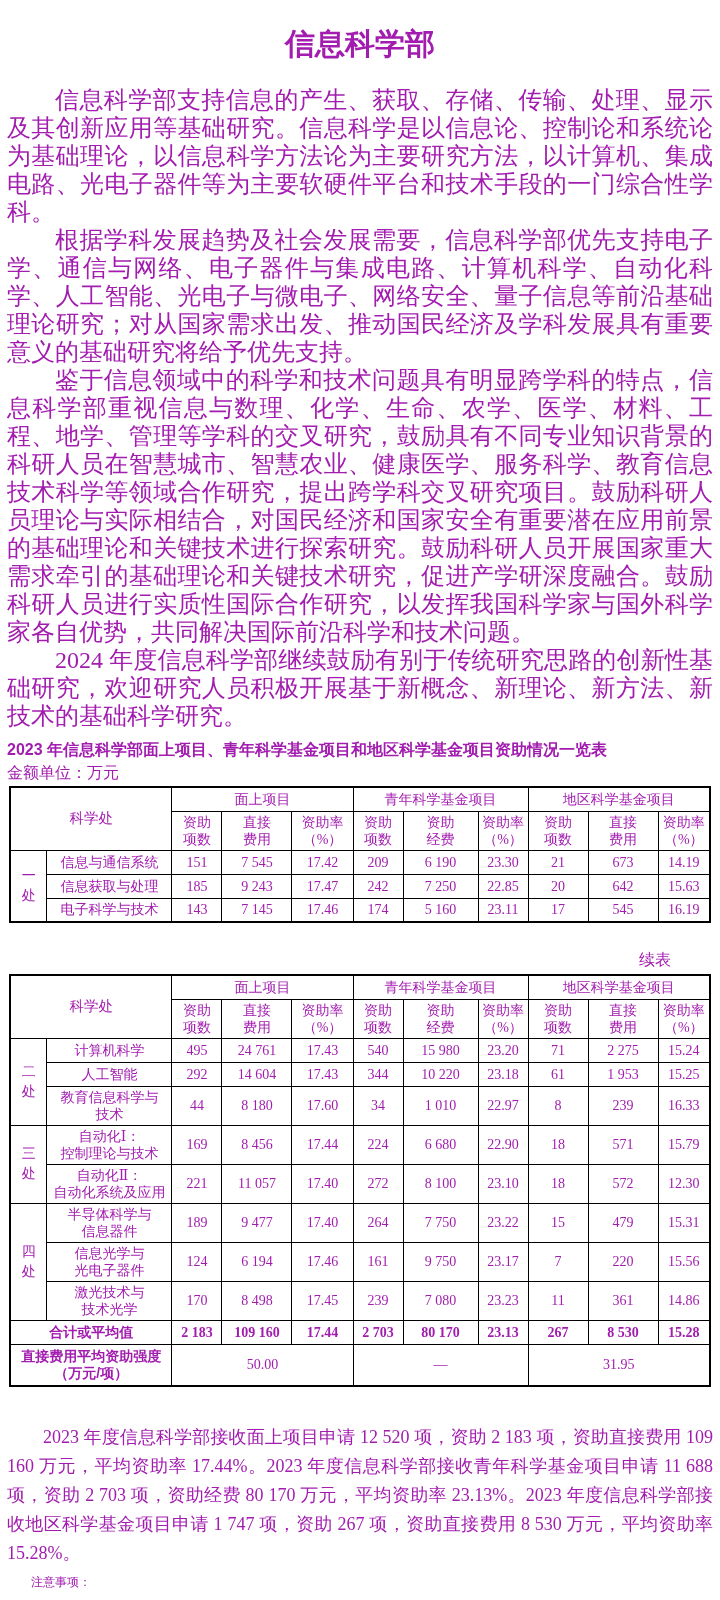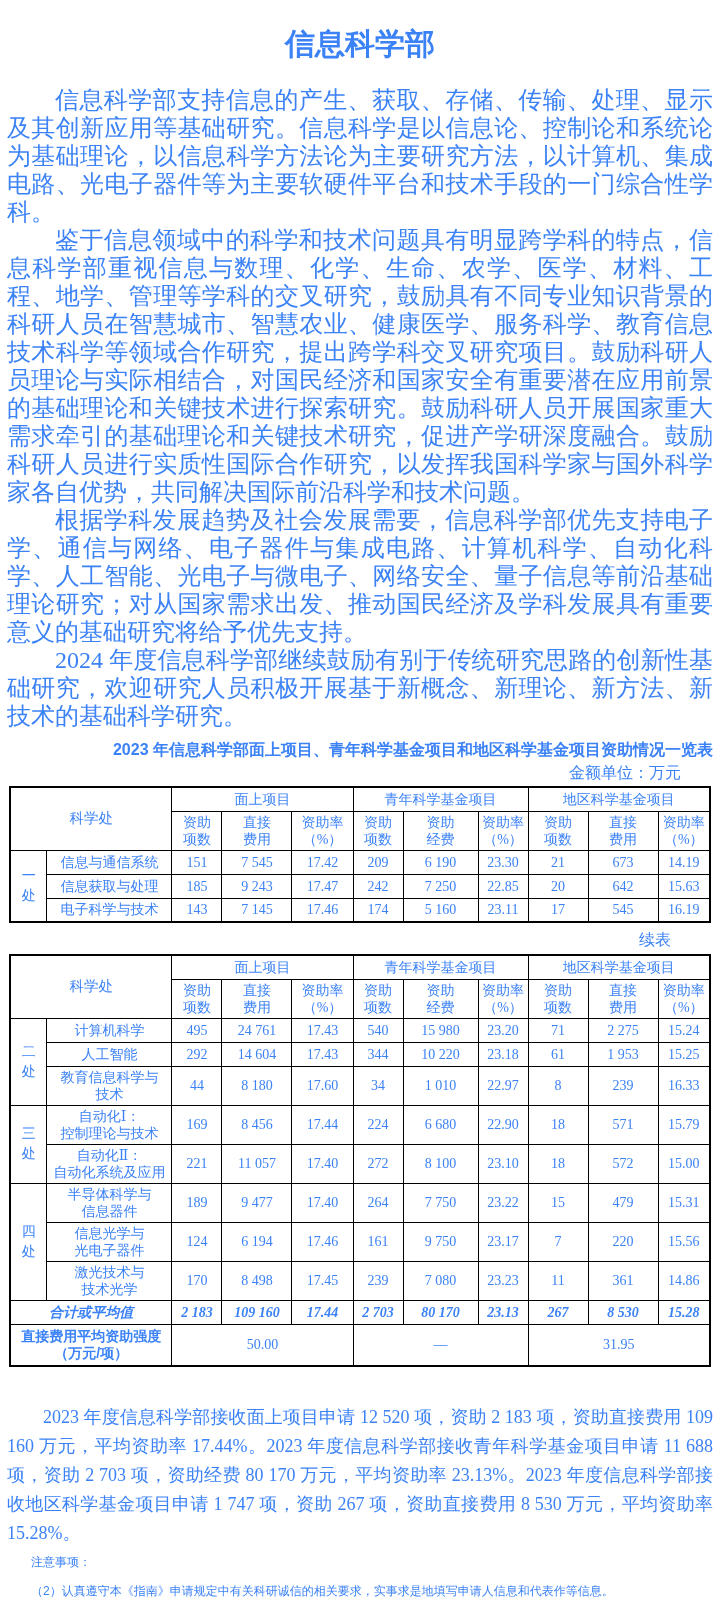--- a/index.html
+++ b/index.html
@@ -2,21 +2,21 @@
 <html lang="zh"><head>
 <meta charset="utf-8">
 <style>
   html, body { margin: 0; padding: 0; background: #ffffff; }
   .page {
     position: relative;
     width: 720px;
     height: 1600px;
     margin: 0 auto;
     background: #ffffff;
-    color: #3b82f6;
+    color: #a21caf;
     font-family: "Liberation Serif", "DejaVu Serif", serif;
     box-sizing: border-box;
     padding: 24px 7px 0 7px;
     overflow: hidden;
   }
   .doc-title {
     margin: 0 0 22px 0;
     text-align: center;
     font-size: 30px;
     line-height: 40px;
@@ -25,39 +25,39 @@
   }
   .para {
     margin: 0;
     font-size: 24px;
     line-height: 28px;
     text-align: justify;
     text-indent: 2em;
   }
   .table-caption {
     margin: 8px 0 0 0;
-    text-align: right;
+    text-align: left;
     font-size: 16px;
     line-height: 24px;
     font-weight: bold;
     font-family: "Liberation Sans", "DejaVu Sans", sans-serif;
   }
   .unit-note {
-    text-align: right;
+    text-align: left;
     padding-right: 32px;
     font-size: 16px;
     line-height: 22px;
     margin: 0 0 2px 0;
   }
   .continued-label {
     text-align: right;
     padding-right: 42px;
     font-size: 16px;
     line-height: 22px;
-    margin: 6px 0 3px 0;
+    margin: 26px 0 3px 0;
   }
   table.funding {
     width: 702px;
     margin: 0 auto;
     border-collapse: collapse;
     border: 2px solid #000;
     table-layout: fixed;
     font-size: 14px;
   }
   table.funding td {
@@ -70,21 +70,20 @@
     overflow: hidden;
   }
   table.funding tr.head-top { height: 24px; }
   table.funding tr.head-sub { height: 38px; }
   table.funding tbody tr { height: 24px; }
   table.funding td.corner { font-size: 14.5px; }
   table.funding td.division { line-height: 20px; }
   table.funding td.total-label,
   table.funding tr.total-row td {
     font-weight: bold;
-    font-style: italic;
   }
   table.funding td.total-label,
   table.funding td.intensity-label {
     font-family: "Liberation Sans", "DejaVu Sans", sans-serif;
     font-weight: bold;
   }
   table.funding tr.intensity-row { height: 42px; }
   table.funding td.intensity-value { font-weight: normal; font-family: "Liberation Serif", "DejaVu Serif", serif; }
   .summary-block { margin-top: 36px; }
   .bold-para {
@@ -106,22 +105,22 @@
 </style>
 </head>
 <body>
 
 <div class="page">
 
   <h1 class="doc-title">信息科学部</h1>
 
   <div>
     <p class="para">信息科学部支持信息的产生、获取、存储、传输、处理、显示及其创新应用等基础研究。信息科学是以信息论、控制论和系统论为基础理论，以信息科学方法论为主要研究方法，以计算机、集成电路、光电子器件等为主要软硬件平台和技术手段的一门综合性学科。</p>
+    <p class="para">根据学科发展趋势及社会发展需要，信息科学部优先支持电子学、通信与网络、电子器件与集成电路、计算机科学、自动化科学、人工智能、光电子与微电子、网络安全、量子信息等前沿基础理论研究；对从国家需求出发、推动国民经济及学科发展具有重要意义的基础研究将给予优先支持。</p>
     <p class="para">鉴于信息领域中的科学和技术问题具有明显跨学科的特点，信息科学部重视信息与数理、化学、生命、农学、医学、材料、工程、地学、管理等学科的交叉研究，鼓励具有不同专业知识背景的科研人员在智慧城市、智慧农业、健康医学、服务科学、教育信息技术科学等领域合作研究，提出跨学科交叉研究项目。鼓励科研人员理论与实际相结合，对国民经济和国家安全有重要潜在应用前景的基础理论和关键技术进行探索研究。鼓励科研人员开展国家重大需求牵引的基础理论和关键技术研究，促进产学研深度融合。鼓励科研人员进行实质性国际合作研究，以发挥我国科学家与国外科学家各自优势，共同解决国际前沿科学和技术问题。</p>
-    <p class="para">根据学科发展趋势及社会发展需要，信息科学部优先支持电子学、通信与网络、电子器件与集成电路、计算机科学、自动化科学、人工智能、光电子与微电子、网络安全、量子信息等前沿基础理论研究；对从国家需求出发、推动国民经济及学科发展具有重要意义的基础研究将给予优先支持。</p>
     <p class="para">2024 年度信息科学部继续鼓励有别于传统研究思路的创新性基础研究，欢迎研究人员积极开展基于新概念、新理论、新方法、新技术的基础科学研究。</p>
   </div>
 
   <div class="table-caption">2023 年信息科学部面上项目、青年科学基金项目和地区科学基金项目资助情况一览表</div>
   <div class="unit-note">金额单位：万元</div>
 
   <table class="funding" id="table-part1">
     <colgroup>
       <col style="width:37px">
         <col style="width:125px">
@@ -308,21 +307,21 @@
           <td class="field-name">自动化Ⅱ：
 自动化系统及应用</td>
           <td class="val">221</td>
           <td class="val">11 057</td>
           <td class="val">17.40</td>
           <td class="val">272</td>
           <td class="val">8 100</td>
           <td class="val">23.10</td>
           <td class="val">18</td>
           <td class="val">572</td>
-          <td class="val">15.00</td>
+          <td class="val">12.30</td>
         </tr>
         <tr>
           <td class="division" rowspan="3">四
 处</td>
           <td class="field-name">半导体科学与
 信息器件</td>
           <td class="val">189</td>
           <td class="val">9 477</td>
           <td class="val">17.40</td>
           <td class="val">264</td>

